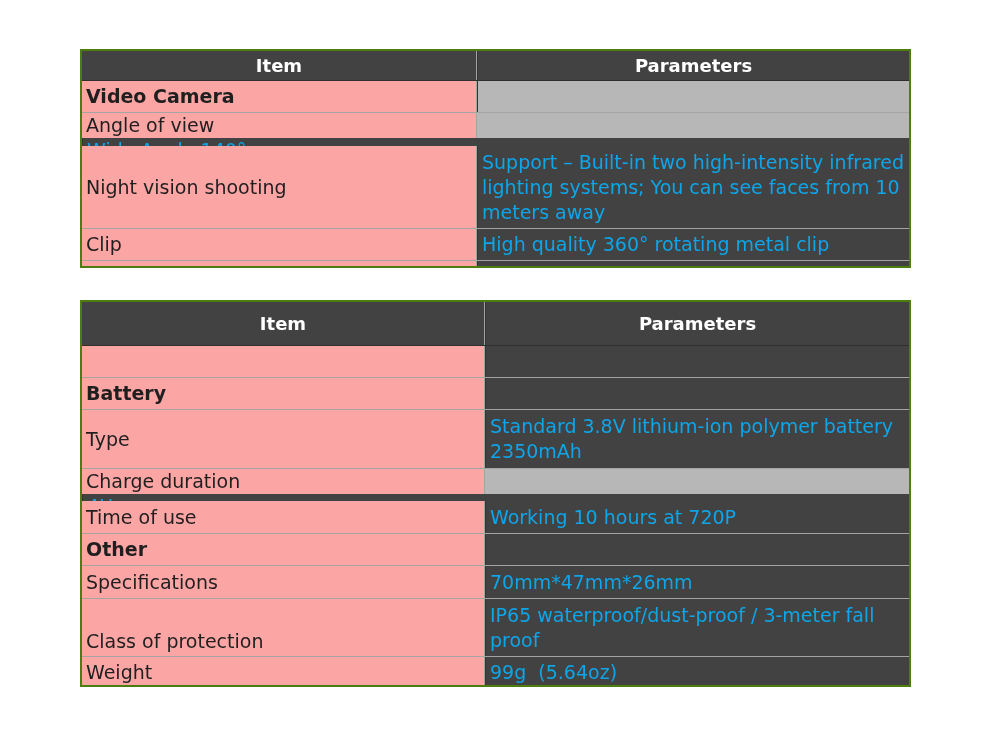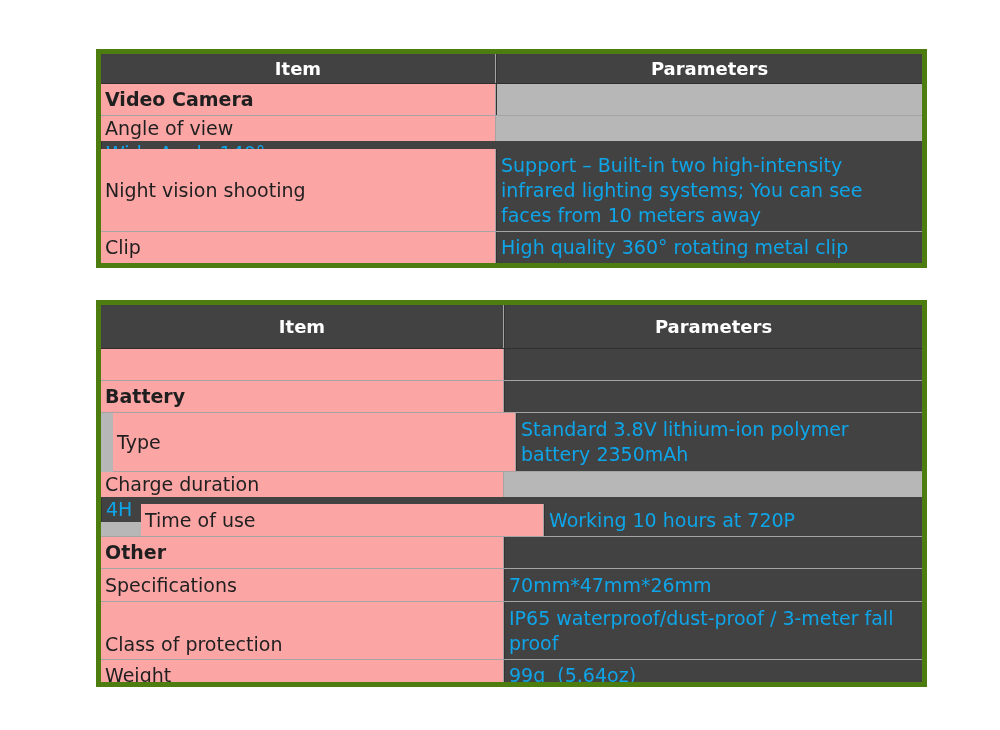--- a/index.html
+++ b/index.html
@@ -1,18 +1,18 @@
 <!DOCTYPE html>
 <html><head>
 <meta charset="utf-8">
 <style>
   html, body { margin: 0; padding: 0; background: #ffffff; }
   body { width: 1000px; height: 730px; position: relative; overflow: hidden;
          font-family: "DejaVu Sans", sans-serif; }
-  .tbl { position: absolute; left: 96px; width: 831px; border: 5px solid #4d7c0f;
+  .tbl { position: absolute; left: 80px; width: 831px; border: 2px solid #4d7c0f;
          box-sizing: border-box; overflow: hidden; background: #b7b7b7; }
   .row { display: flex; box-sizing: border-box; border-bottom: 1px solid #a4a4a4; }
   .cell { box-sizing: border-box; display: flex; align-items: center; padding: 0 4px;
           font-size: 19px; line-height: 25px; color: #1f1f1f; }
   .hdr .cell { background: #424242; color: #ffffff; font-weight: bold; justify-content: center;
                font-size: 18px; }
   .hdr { border-bottom: 1px solid #2f2f2f; }
   .c-item { background: #fca5a5; border-right: 1px solid #a4a4a4; }
   .c-param { background: #424242; color: #0ea5e9; flex: 1; border-left: 1px solid #333; }
   .c-param.light { background: #b7b7b7; color: #1f1f1f; }
@@ -58,29 +58,29 @@
     <div class="cell c-param">Parameters</div>
   </div>
   <div class="row" style="height:32px;">
     <div class="cell c-item"></div>
     <div class="cell c-param"></div>
   </div>
   <div class="row" style="height:32px;">
     <div class="cell c-item bold">Battery</div>
     <div class="cell c-param"></div>
   </div>
-  <div class="row" style="height:59px;margin-left:12px;">
+  <div class="row" style="height:59px;">
     <div class="cell c-item">Type</div>
     <div class="cell c-param multi">Standard 3.8V lithium-ion polymer battery 2350mAh</div>
   </div>
   <div class="row" style="height:32px;flex-direction:column;">
     <div class="cell c-item">Charge duration</div>
     <div class="cell c-param">4H</div>
   </div>
-  <div class="row" style="height:33px;padding-left:40px;">
+  <div class="row" style="height:33px;">
     <div class="cell c-item">Time of use</div>
     <div class="cell c-param">Working 10 hours at 720P</div>
   </div>
   <div class="row" style="height:32px;">
     <div class="cell c-item bold">Other</div>
     <div class="cell c-param"></div>
   </div>
   <div class="row" style="height:33px;">
     <div class="cell c-item">Specifications</div>
     <div class="cell c-param">70mm*47mm*26mm</div>

